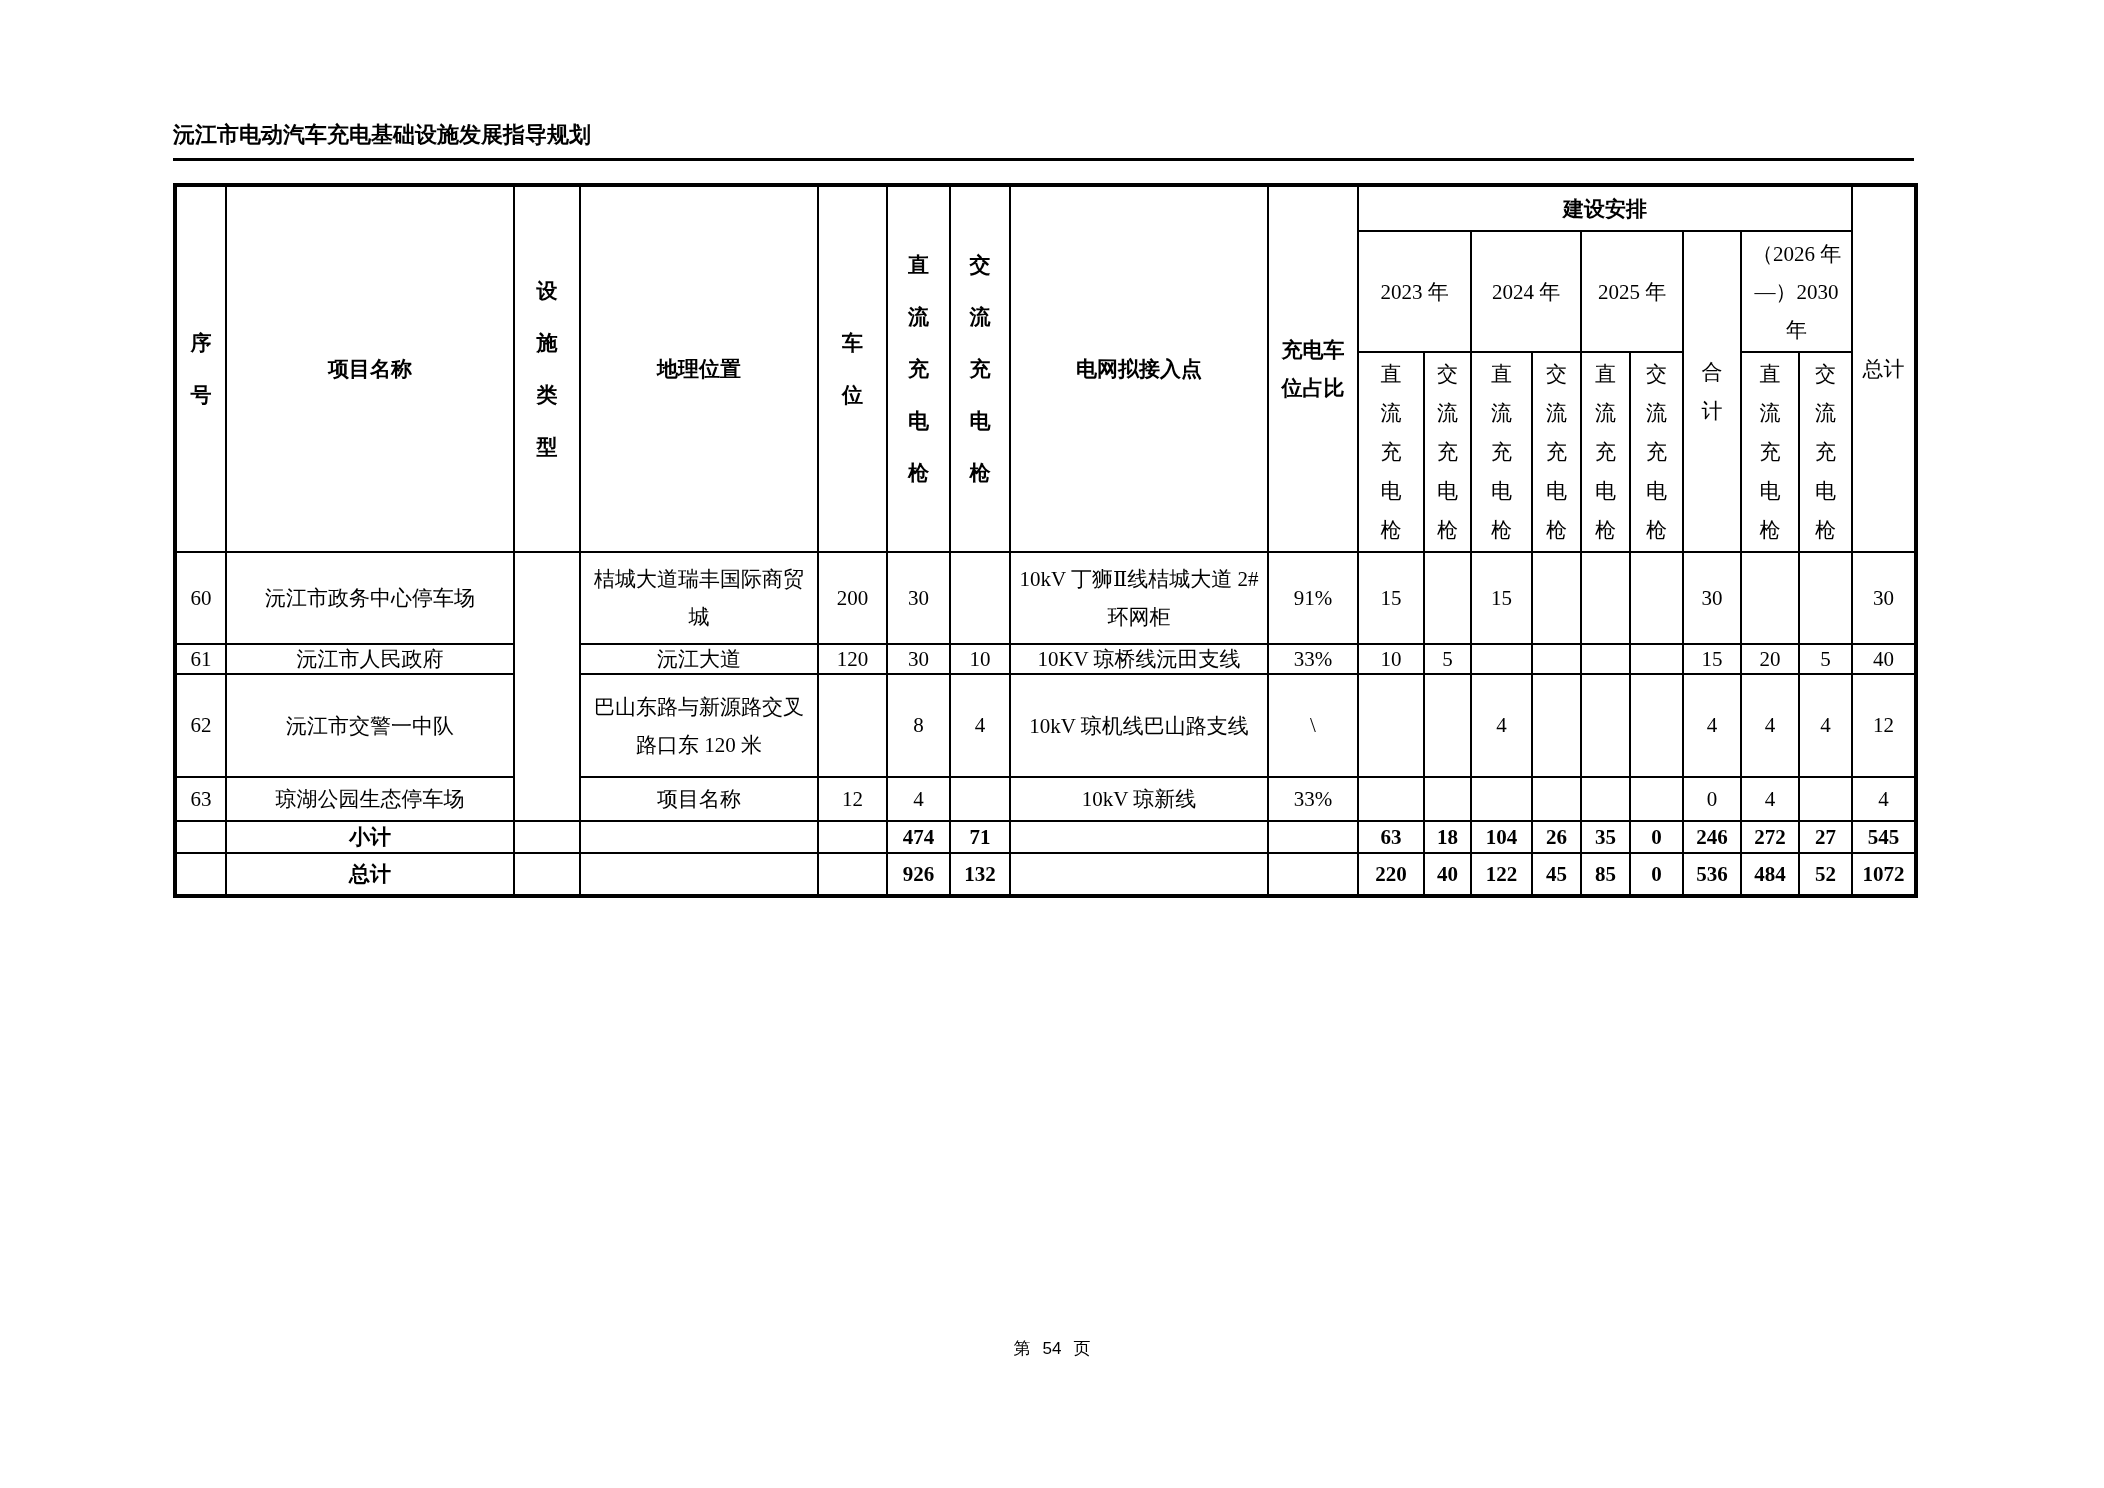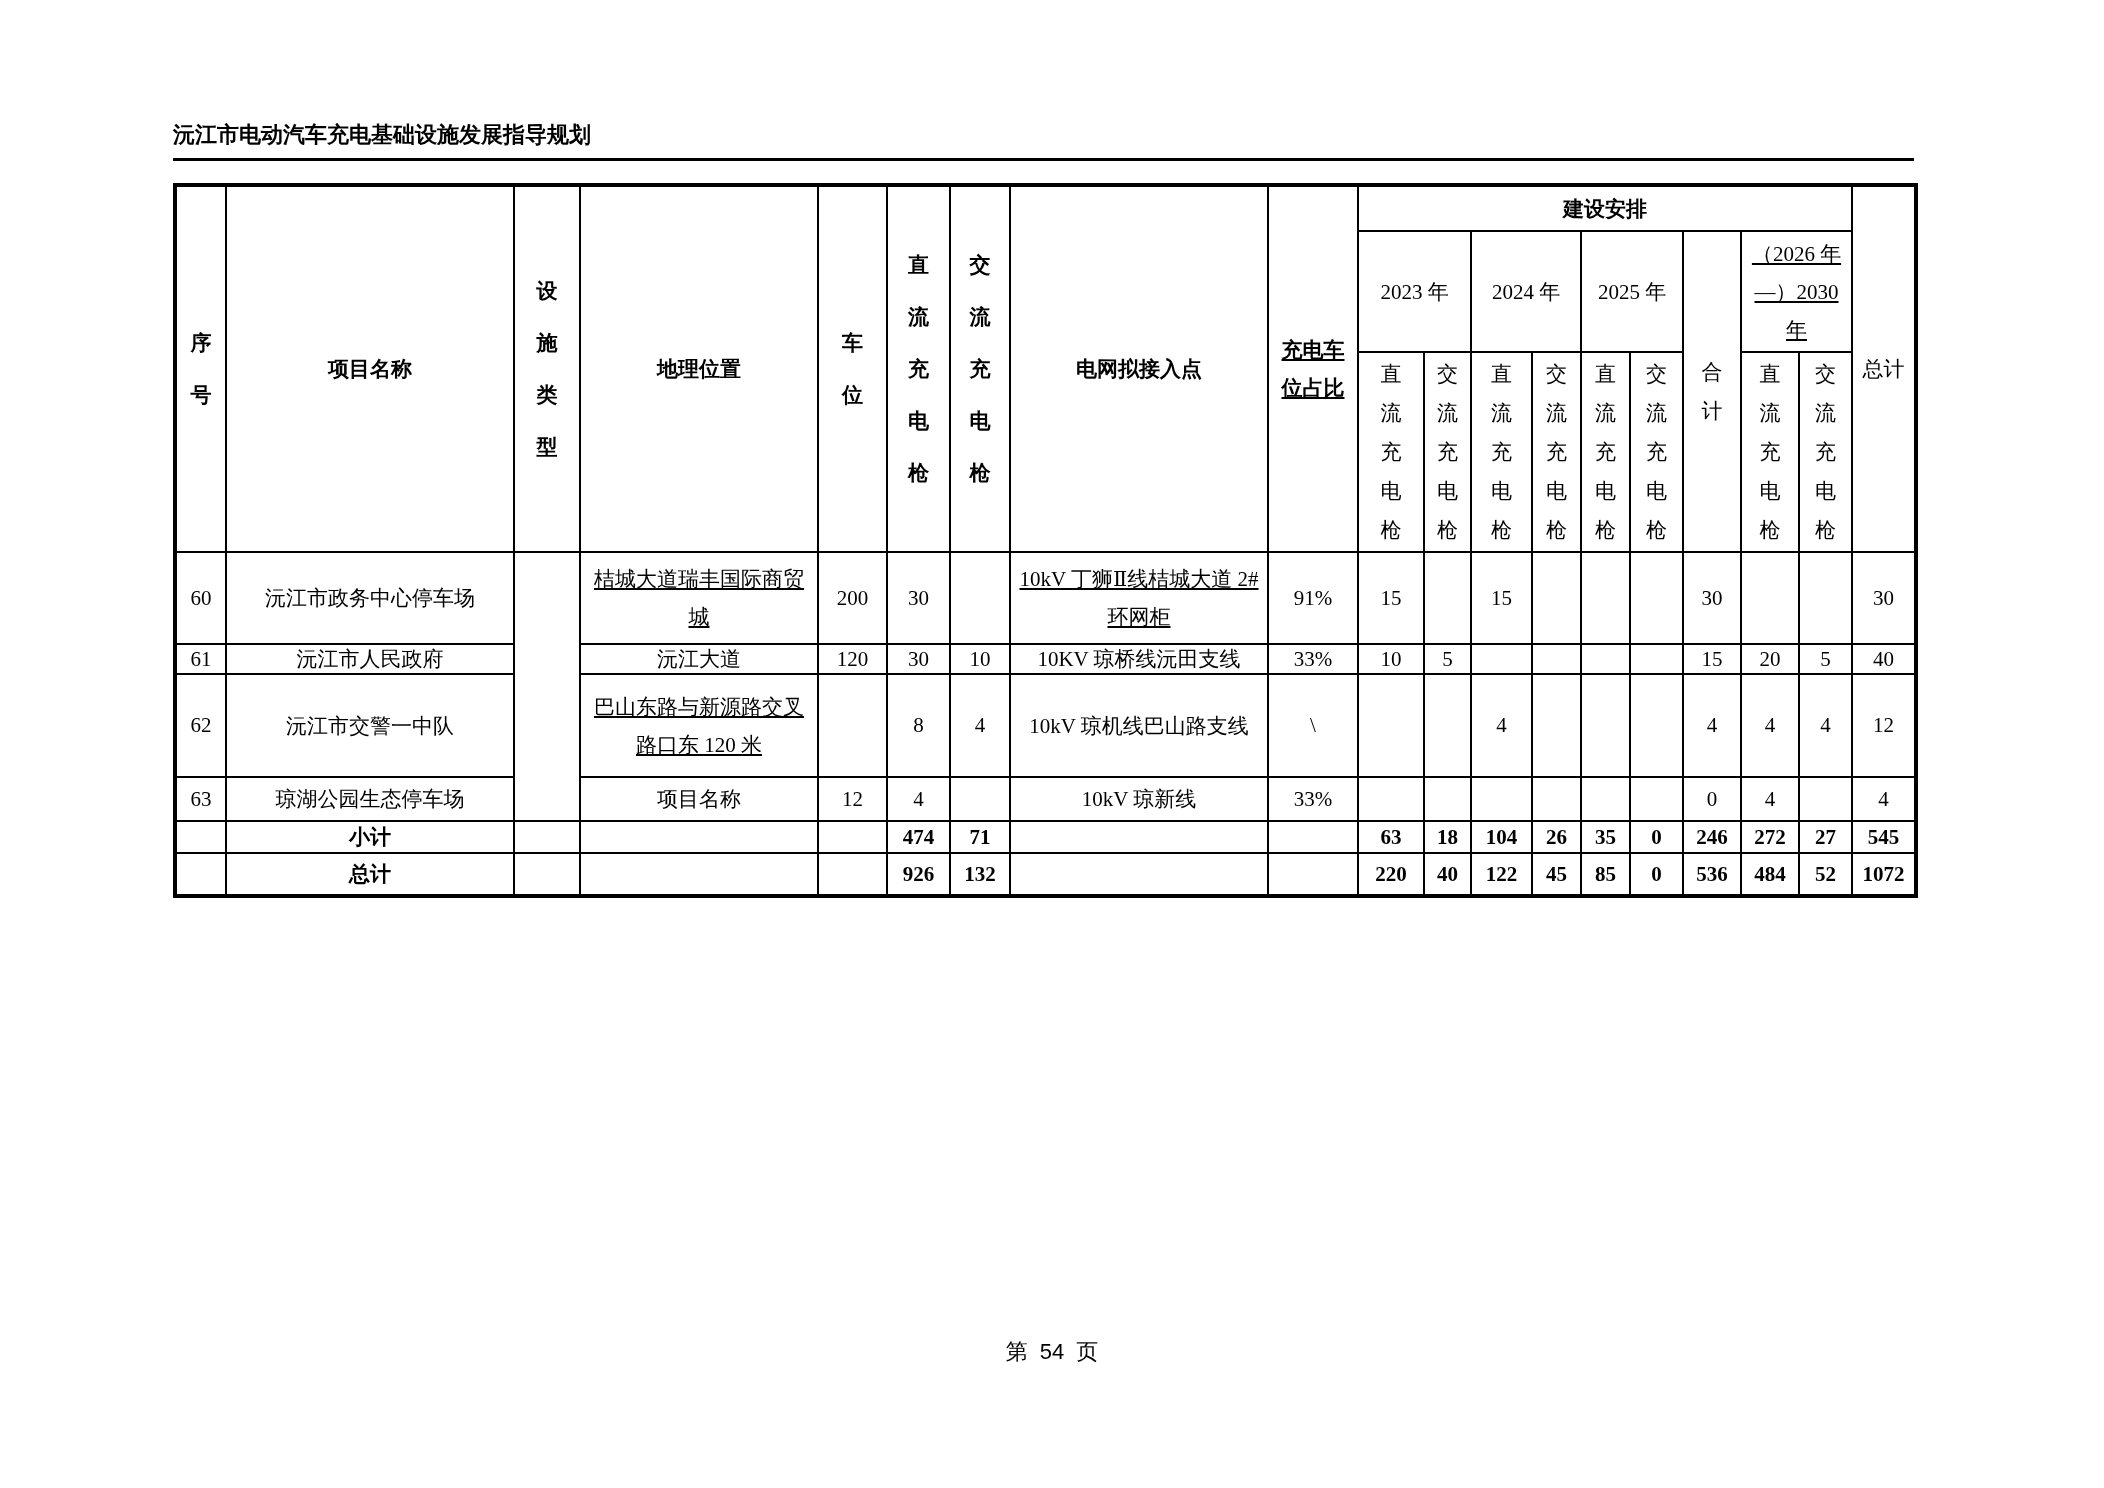--- a/index.html
+++ b/index.html
@@ -20,25 +20,25 @@
     border:4px solid #000;
   }
   td{
     border:2px solid #000;text-align:center;vertical-align:middle;
     font-size:21px;padding:0 2px;overflow:hidden;
   }
   .hdr{font-weight:bold;}
   .vtext,.vtext-sm{white-space:pre;}
   .vtext{line-height:52px;}
   .vtext-sm{line-height:39px;}
-  .prewrap{white-space:pre-line;line-height:38px;text-decoration:underline;}
+  .prewrap{white-space:pre-line;line-height:38px;}
   tr.totals td{font-weight:bold;}
   .footer{
     position:absolute;left:0;top:1337px;width:2104px;text-align:center;
-    font-size:22px;
+    font-size:17px;
   }
   .footer .num{font-family:"Liberation Sans","DejaVu Sans",sans-serif;margin:0 12px;}
 </style>
 </head>
 <body>
 
 <div class="page-title">沅江市电动汽车充电基础设施发展指导规划</div>
 <div class="title-rule"></div>
 
 <div class="table-wrap">

